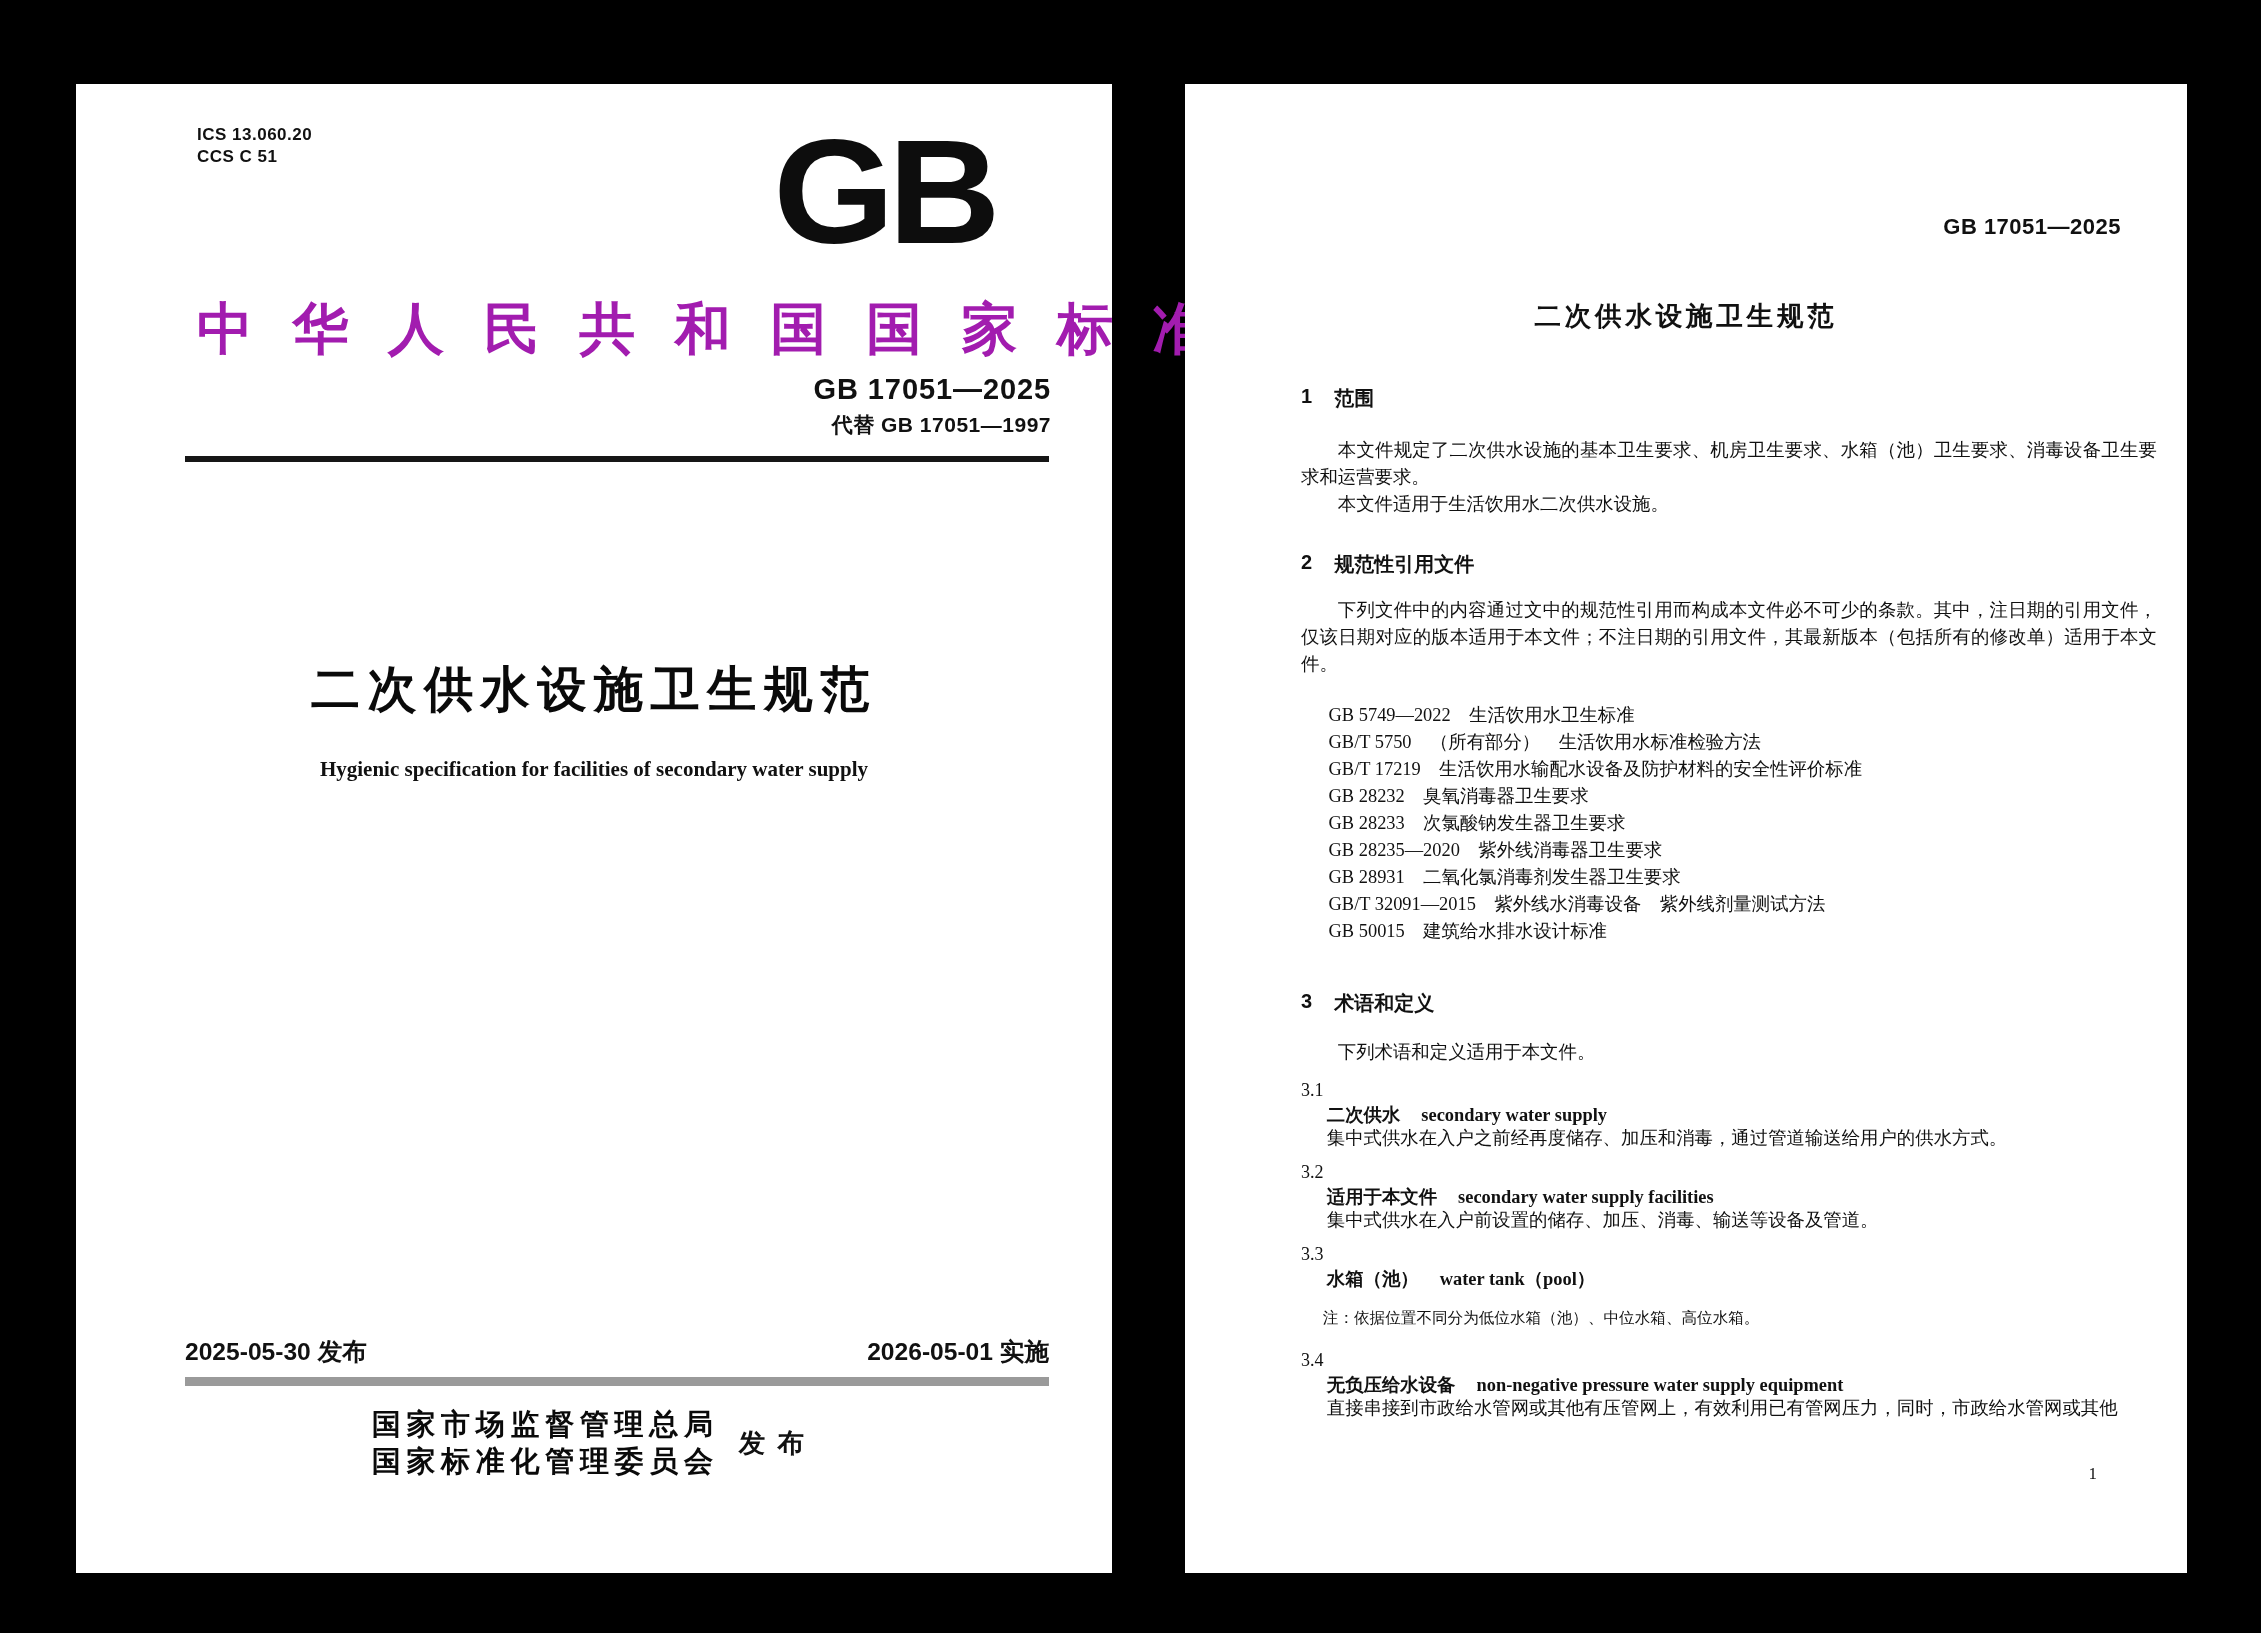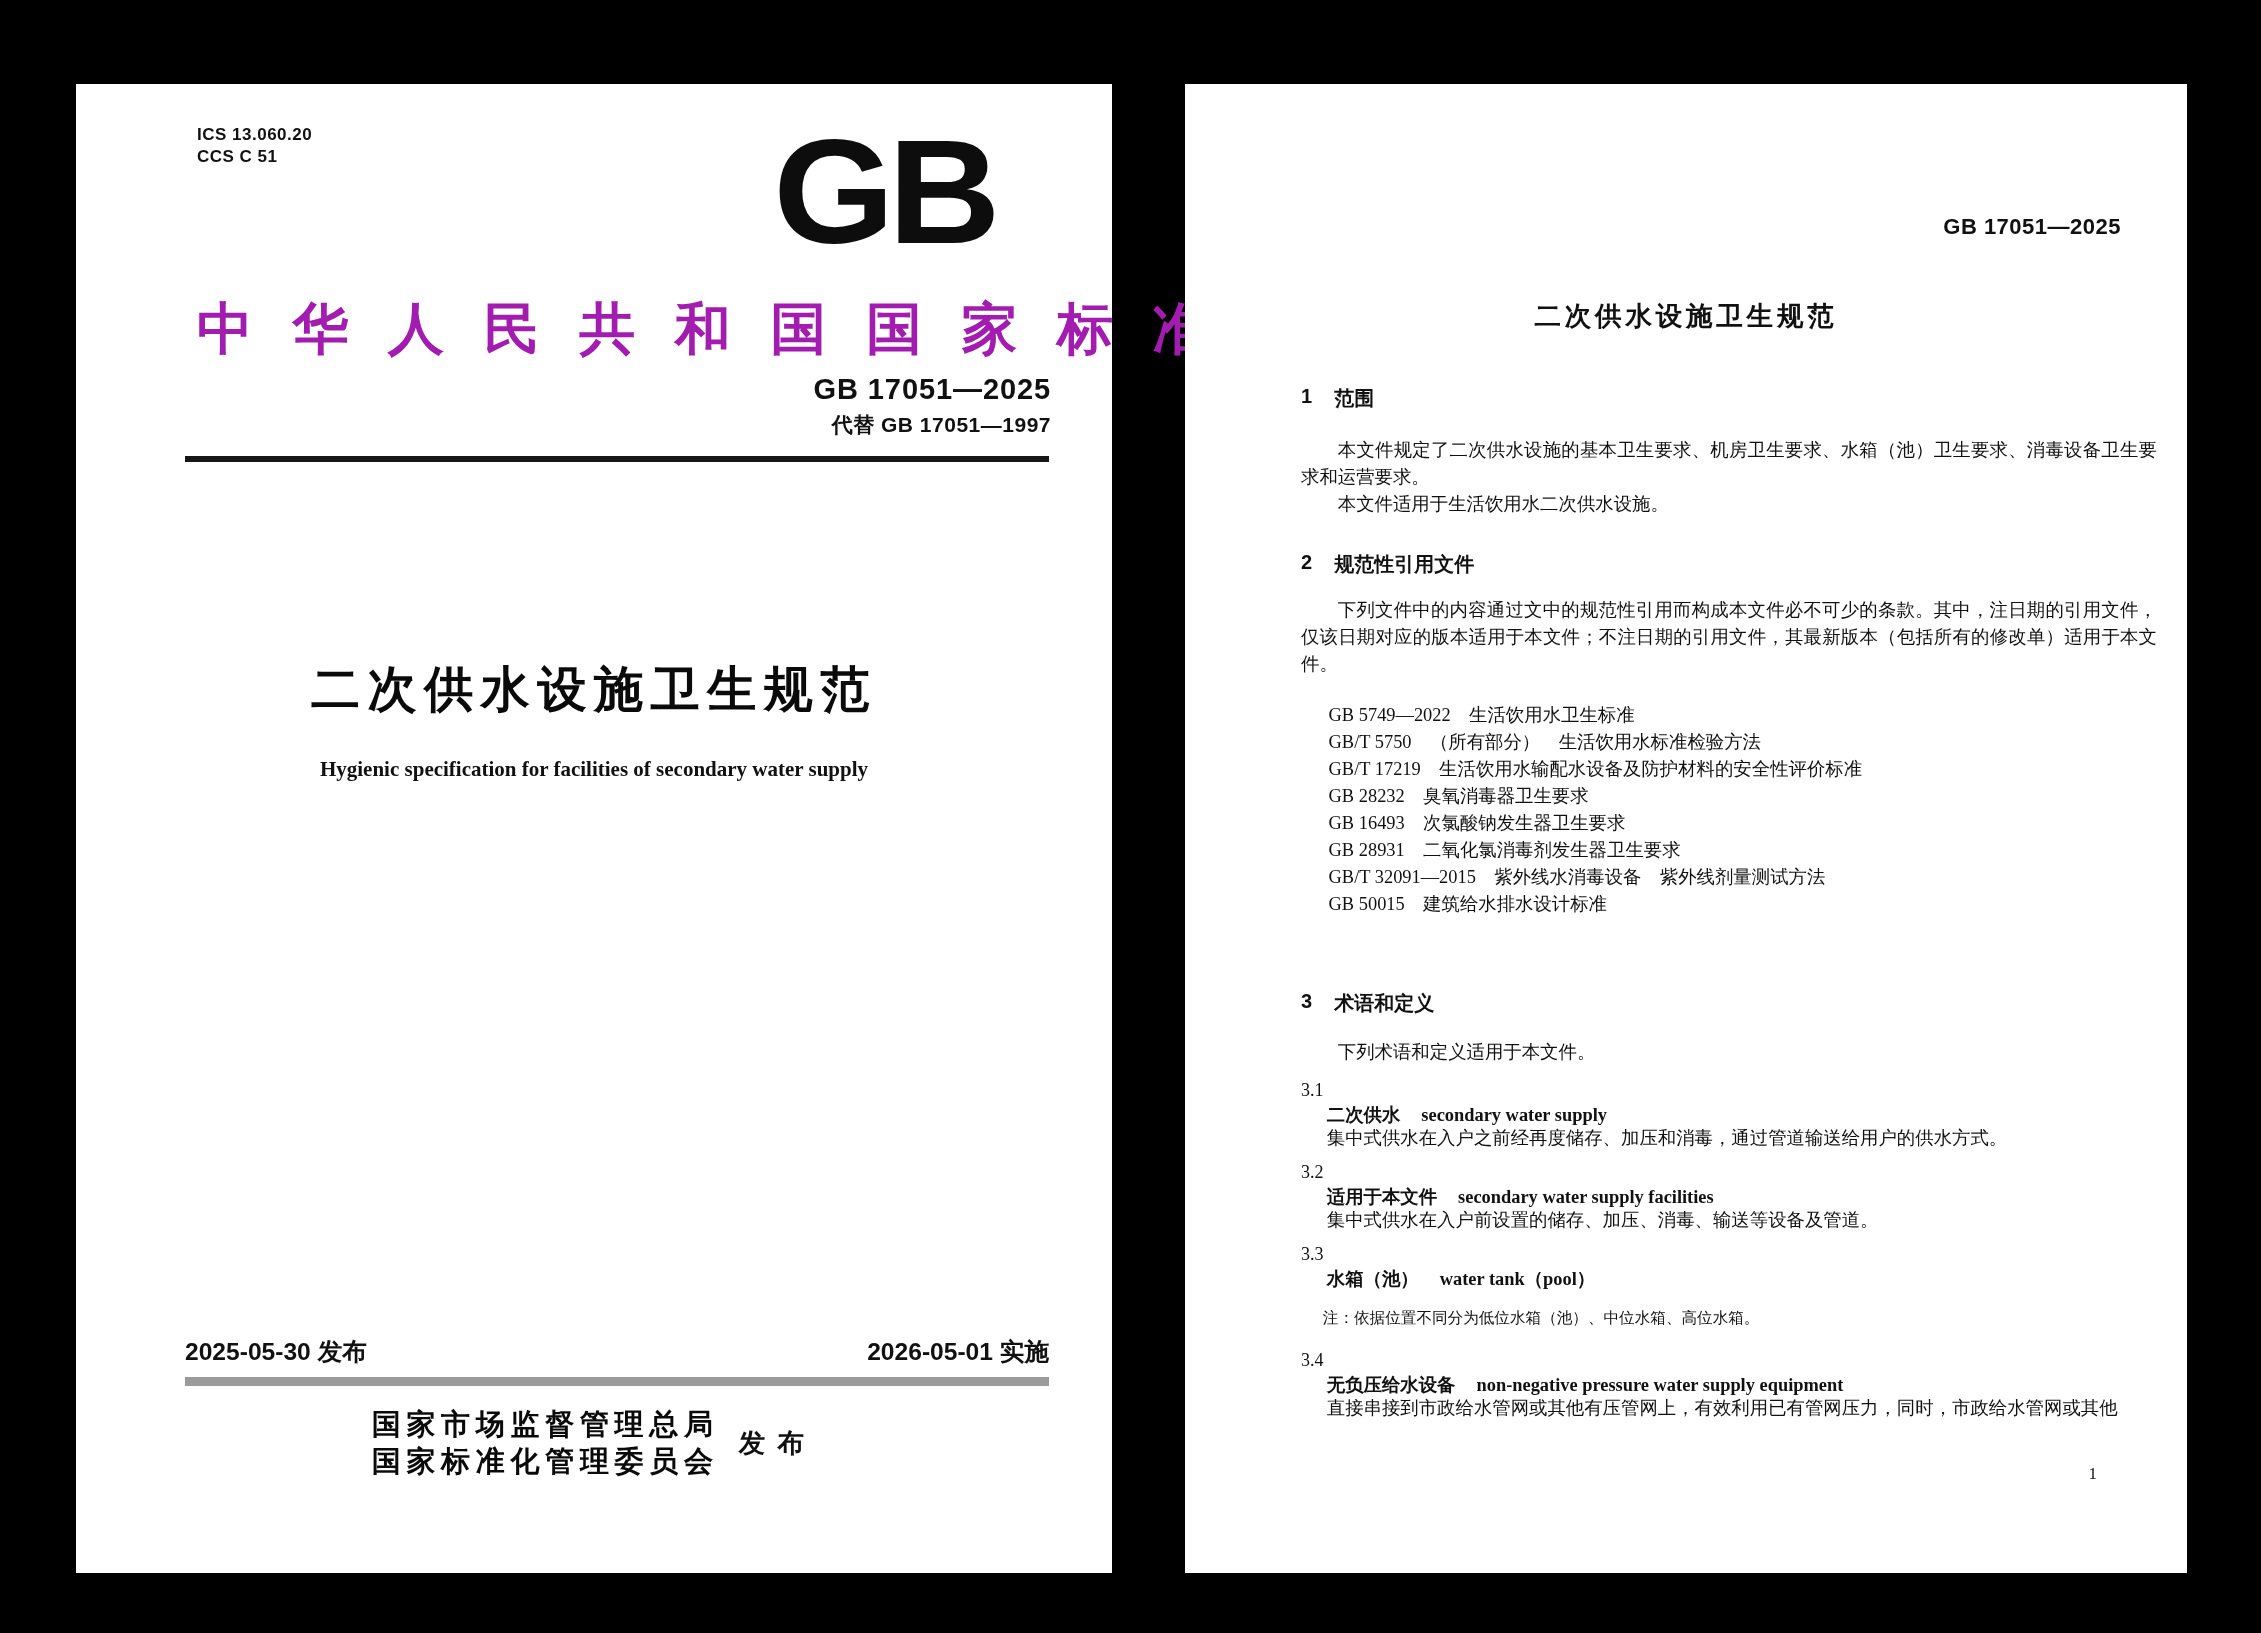--- a/index.html
+++ b/index.html
@@ -101,21 +101,22 @@
     <span>2</span>
     <span>规范性引用文件</span>
   </div>
   <p class="abs body-p" style="top:513px">下列文件中的内容通过文中的规范性引用而构成本文件必不可少的条款。其中，注日期的引用文件，仅该日期对应的版本适用于本文件；不注日期的引用文件，其最新版本（包括所有的修改单）适用于本文件。</p>
 
   <div class="abs ref-list" style="top:618px">
     <div>GB 5749—2022　生活饮用水卫生标准</div>
     <div>GB/T 5750　（所有部分）　生活饮用水标准检验方法</div>
     <div>GB/T 17219　生活饮用水输配水设备及防护材料的安全性评价标准</div>
     <div>GB 28232　臭氧消毒器卫生要求</div>
-    <div>GB 16493　次氯酸钠发生器卫生要求</div>
+    <div>GB 28233　次氯酸钠发生器卫生要求</div>
+    <div>GB 28235—2020　紫外线消毒器卫生要求</div>
     <div>GB 28931　二氧化氯消毒剂发生器卫生要求</div>
     <div>GB/T 32091—2015　紫外线水消毒设备　紫外线剂量测试方法</div>
     <div>GB 50015　建筑给水排水设计标准</div>
   </div>
 
   <div class="abs sec-head" style="top:906px">
     <span>3</span>
     <span>术语和定义</span>
   </div>
   <p class="abs body-p" style="top:955px">下列术语和定义适用于本文件。</p>

